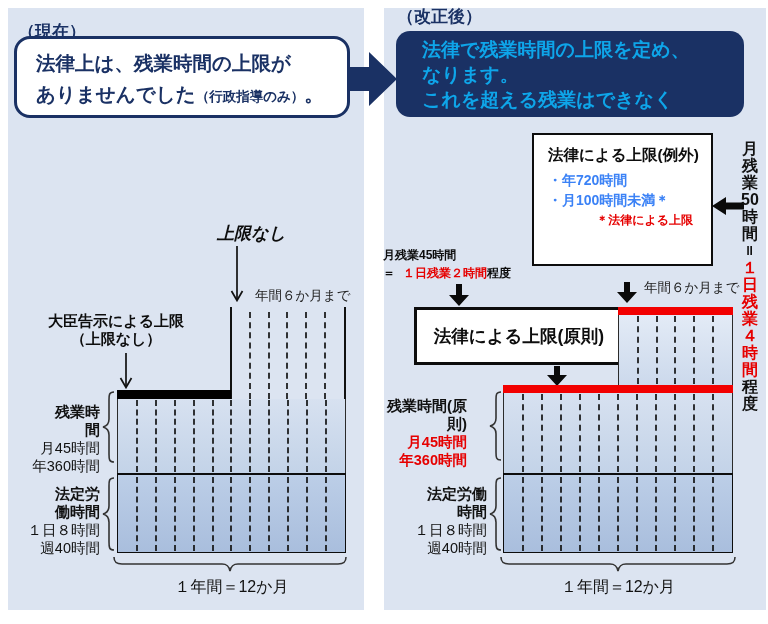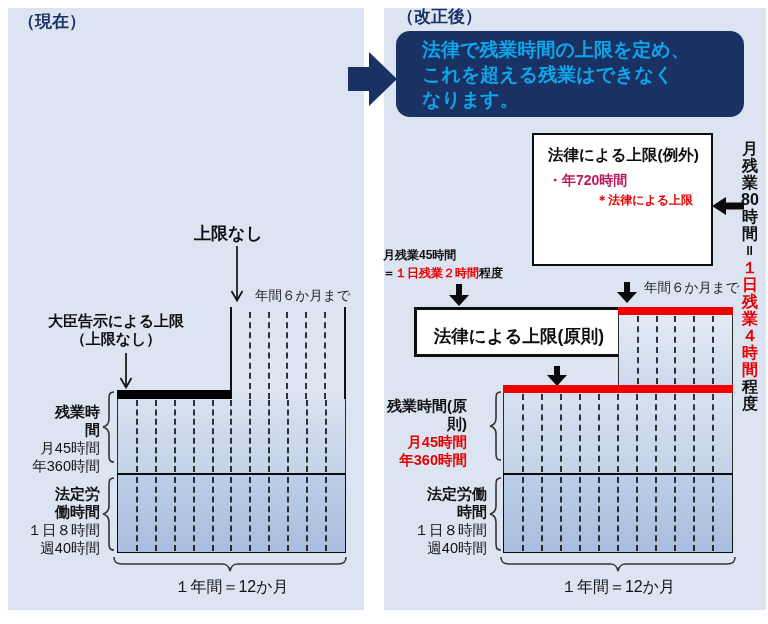--- a/index.html
+++ b/index.html
@@ -13,23 +13,23 @@
              border:3.5px solid #1a3164;border-radius:16px;box-sizing:border-box;
              padding:9px 0 0 19px;color:#1a3164;font-weight:bold;font-size:19.5px;line-height:31px;}
   .hbox-left .small{font-size:13.5px;}
   .hbox-right{position:absolute;left:396px;top:31px;width:348px;height:86px;background:#1a3164;
               border-radius:14px;box-sizing:border-box;padding:6px 0 0 26px;color:#0ea5e9;
               font-weight:bold;font-size:19px;line-height:25px;}
   
   .exc-box{position:absolute;left:532px;top:133px;width:181px;height:133px;background:#fff;
            border:2.5px solid #0d0d0d;box-sizing:border-box;padding:10px 0 0 14px;}
   .exc-title{font-size:15.5px;font-weight:bold;color:#0d0d0d;margin-bottom:4px;}
-  .exc-item{font-size:14px;font-weight:bold;color:#be185d;line-height:20px;}
+  .exc-item{font-size:14px;font-weight:bold;color:#3b82f6;line-height:20px;}
   .exc-note{font-size:12px;font-weight:bold;color:#e60000;text-align:right;padding-right:18px;margin-top:2px;}
-  .principle-box{position:absolute;left:414px;top:307px;width:210px;height:50px;background:#fff;
+  .principle-box{position:absolute;left:414px;top:307px;width:210px;height:58px;background:#fff;
                  border:3px solid #0d0d0d;box-sizing:border-box;text-align:center;
                  font-size:17.5px;font-weight:bold;color:#0d0d0d;line-height:52px;}
   
   .blk{position:absolute;box-sizing:border-box;}
   .overtime{background:linear-gradient(#d7e1f0,#c3d3e8);border-left:1.5px solid #2b2b2b;border-right:1.5px solid #2b2b2b;}
   .statutory{background:linear-gradient(#bccee7,#a9bedd);border:1.5px solid #0d0d0d;border-top:2.5px solid #0d0d0d;}
   .tallbar{background:linear-gradient(#e3ebf6,#ccd9ec);border-left:1.5px solid #2b2b2b;border-right:1.5px solid #2b2b2b;}
   .blackcap{position:absolute;background:#000;}
   .redcap{position:absolute;background:#f20000;}
   .vline{position:absolute;background:#111;}
@@ -41,41 +41,45 @@
   .lblcol.redvals .v{color:#e60000;font-weight:bold;}
   .small-note{position:absolute;font-size:13.5px;color:#222;}
   .year-lbl{position:absolute;text-align:center;font-size:16px;color:#111;}
   .free-lbl{position:absolute;font-weight:bold;color:#0d0d0d;}
   
   .vtext{position:absolute;display:flex;flex-direction:column;align-items:center;
          font-weight:bold;font-size:16px;line-height:17px;width:30px;}
   .vtext span{display:flex;flex-direction:column;align-items:center;}
   .vtext .red{color:#e60000;}
   .m45{position:absolute;font-weight:bold;font-size:12px;line-height:18px;color:#0d0d0d;}
-  .m45 .red{color:#e60000;}
+  .m45 .red{color:#e60000;margin-left:8px;}
   svg{display:block;}
 </style>
 </head>
 <body>
 
 <div class="stage">
 
   <div class="panel" style="left:8px;top:8px;width:356px;height:602px;"></div>
   <div class="panel" style="left:384px;top:8px;width:382px;height:602px;"></div>
 
-  <div class="panel-title" style="left:18px;top:10px;">（現在）</div>
-
+  <div class="panel-title" style="left:18px;top:20px;">（現在）</div>
+
+  <div class="hbox-left">
+    <div>法律上は、残業時間の上限が</div>
+    <div><span>ありませんでした</span><span class="small">（行政指導のみ）</span><span>。</span></div>
+  </div>
 
   <div class="abs" style="left:348px;top:52px;">
     <svg width="50" height="54" viewBox="0 0 50 54">
         <polygon points="0,15 21,15 21,0 49,27 21,54 21,39 0,39" fill="#1a3164"></polygon>
       </svg>
   </div>
 
-  <div class="free-lbl" style="left:194px;top:222px;font-size:17px;">上限なし</div>
+  <div class="free-lbl" style="left:217px;top:222px;font-size:17px;font-style:italic;">上限なし</div>
   <div class="abs" style="left:230px;top:246px;">
     <svg width="14" height="56" viewBox="0 0 14 56">
         <line x1="7" y1="0" x2="7" y2="53" stroke="#111" stroke-width="1.7"></line>
         <polyline points="1.5,45 7,54.5 12.5,45" fill="none" stroke="#111" stroke-width="1.7"></polyline>
       </svg>
   </div>
   <div class="small-note" style="left:255px;top:287px;">年間６か月まで</div>
 
   <div class="free-lbl" style="left:36px;top:312px;width:160px;text-align:center;font-size:15px;line-height:18px;">
     <div>大臣告示による上限</div>
@@ -153,42 +157,43 @@
     <svg width="234" height="17" viewBox="0 0 234 17">
         <path d="M1,1 C1,6 3,8 9,8 L109,8 C114,8 116,10 117,15 C118,10 120,8 125,8 L225,8 C231,8 233,6 233,1" fill="none" stroke="#333" stroke-width="1.6"></path>
       </svg>
   </div>
   <div class="year-lbl" style="left:117px;top:577px;width:229px;">１年間＝12か月</div>
 
   <div class="panel-title" style="left:397px;top:5px;">（改正後）</div>
 
   <div class="hbox-right">
     <div>法律で残業時間の上限を定め、</div>
+    <div>なります。</div>
     <div>これを超える残業はできなく</div>
-    <div>なります。</div>
   </div>
 
   <div class="exc-box">
     <div class="exc-title">法律による上限(例外)</div>
     <div class="exc-item">・年720時間</div>
+    <div class="exc-item">・月100時間未満＊</div>
     <div class="exc-note">＊法律による上限</div>
   </div>
 
   <div class="abs" style="left:712px;top:196px;">
     <svg width="33" height="20" viewBox="0 0 33 20">
         <polygon points="0,10 14,1 14,6.5 32,6.5 32,13.5 14,13.5 14,19" fill="#0a0a0a"></polygon>
       </svg>
   </div>
   <div class="vtext" style="left:735px;top:140px;">
     <span>
         <div>月</div>
         <div>残</div>
         <div>業</div>
       </span>
-    <span style="flex-direction:row;">80</span>
+    <span style="flex-direction:row;">50</span>
     <span>
         <div>時</div>
         <div>間</div>
         <div style="transform: rotate(90deg);">＝</div>
       </span>
     <span class="red">
         <div>１</div>
         <div>日</div>
         <div>残</div>
         <div>業</div>

